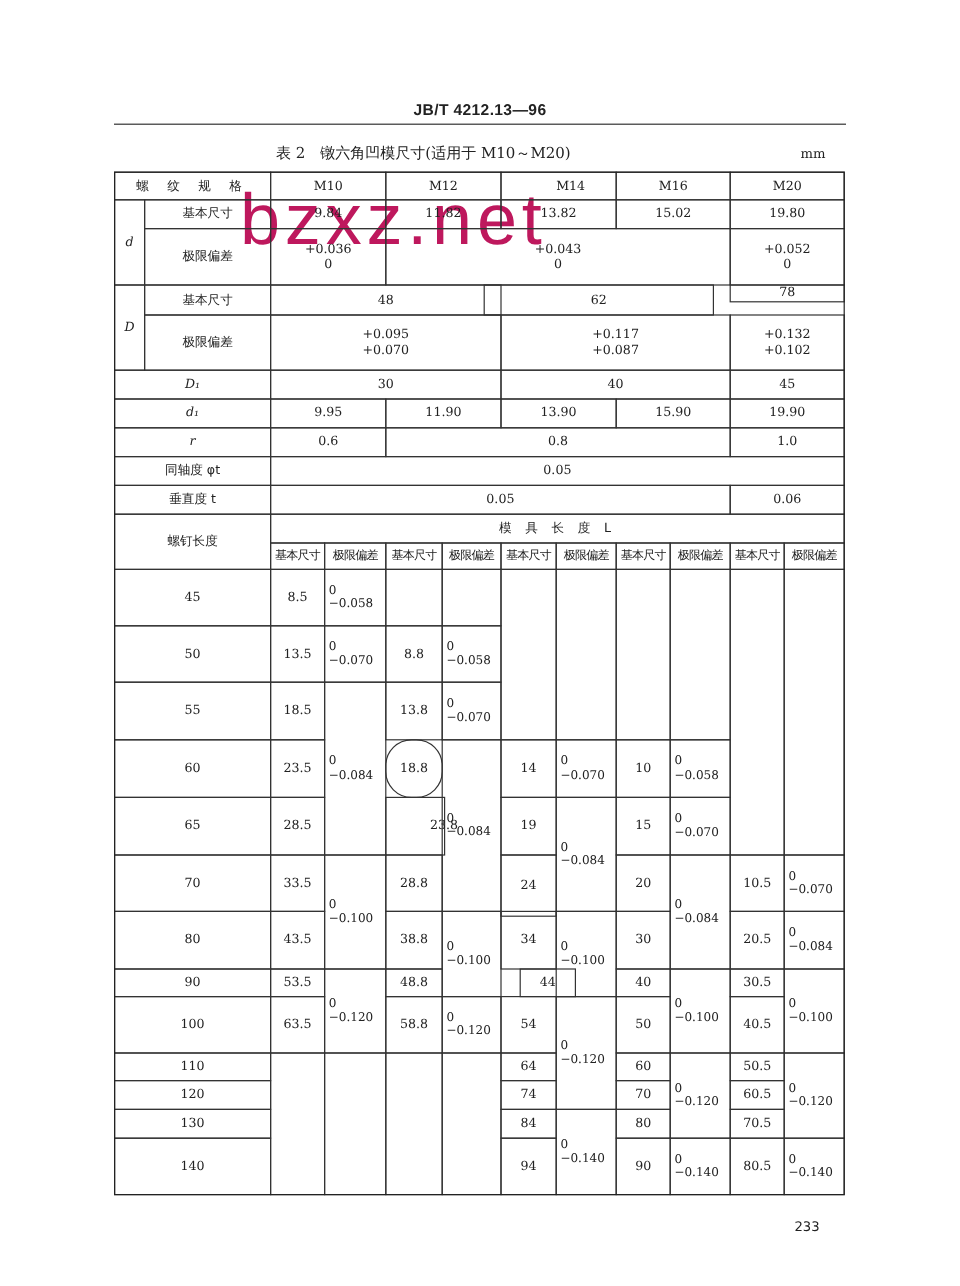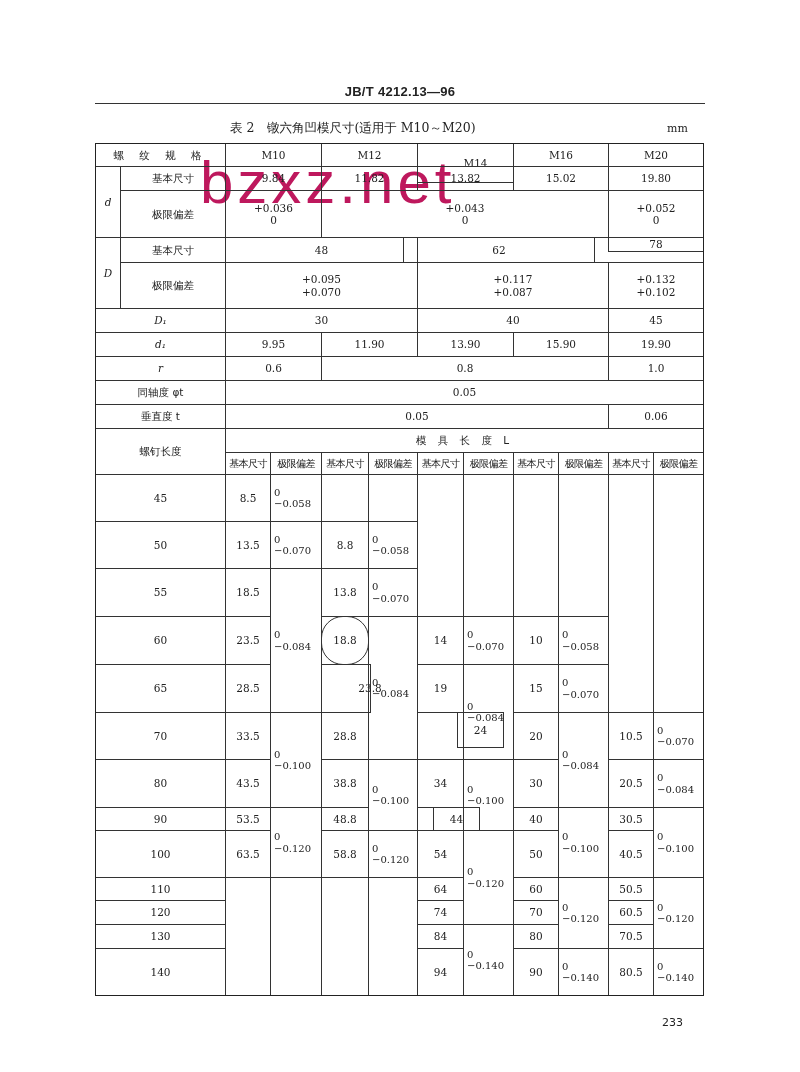--- a/index.html
+++ b/index.html
@@ -29,21 +29,21 @@
 <div class="hrule"></div>
 <div class="caption">表 2　镦六角凹模尺寸(适用于 M10～M20)</div>
 <div class="unit">mm</div>
 <div class="watermark">bzxz.net</div>
 
 <div>
 
   <div class="cell lbl" style="left:95px;top:143px;width:131px;height:24px;letter-spacing:6px;">螺 纹 规 格</div>
   <div class="cell" style="left:225px;top:143px;width:97px;height:24px;">M10</div>
   <div class="cell" style="left:321px;top:143px;width:97px;height:24px;">M12</div>
-  <div class="cell" style="left:417px;top:143px;width:97px;height:40px;padding-left:20px;">M14</div>
+  <div class="cell" style="left:417px;top:143px;width:97px;height:24px;padding-left:20px;">M14</div>
   <div class="cell" style="left:513px;top:143px;width:96px;height:24px;">M16</div>
   <div class="cell" style="left:608px;top:143px;width:96px;height:24px;">M20</div>
 
   <div class="cell it" style="left:95px;top:166px;width:26px;height:72px;">d</div>
   <div class="cell lbl" style="left:120px;top:166px;width:106px;height:25px;">基本尺寸</div>
   <div class="cell" style="left:225px;top:166px;width:97px;height:25px;">9.84</div>
   <div class="cell" style="left:321px;top:166px;width:97px;height:25px;">11.82</div>
   <div class="cell" style="left:417px;top:166px;width:97px;height:25px;">13.82</div>
   <div class="cell" style="left:513px;top:166px;width:96px;height:25px;">15.02</div>
   <div class="cell" style="left:608px;top:166px;width:96px;height:25px;">19.80</div>
@@ -162,21 +162,21 @@
 −0.084</div>
   <div class="cell tol" style="left:368px;top:759px;width:50px;height:72px;">0
 −0.100</div>
   <div class="cell tol" style="left:368px;top:830px;width:50px;height:48px;">0
 −0.120</div>
   <div class="cell" style="left:368px;top:877px;width:50px;height:119px;"></div>
 
   <div class="cell" style="left:417px;top:474px;width:47px;height:143px;"></div>
   <div class="cell" style="left:417px;top:616px;width:47px;height:49px;">14</div>
   <div class="cell" style="left:417px;top:664px;width:47px;height:49px;">19</div>
-  <div class="cell" style="left:417px;top:712px;width:47px;height:36px;margin-left:40px;">24</div>
+  <div class="cell" style="left:417px;top:712px;width:47px;height:52px;">24</div>
   <div class="cell" style="left:417px;top:759px;width:47px;height:49px;">34</div>
   <div class="cell" style="left:417px;top:807px;width:47px;height:24px;margin-left:16px;">44</div>
   <div class="cell" style="left:417px;top:830px;width:47px;height:48px;">54</div>
   <div class="cell" style="left:417px;top:877px;width:47px;height:24px;">64</div>
   <div class="cell" style="left:417px;top:900px;width:47px;height:25px;">74</div>
   <div class="cell" style="left:417px;top:924px;width:47px;height:25px;">84</div>
   <div class="cell" style="left:417px;top:948px;width:47px;height:48px;">94</div>
 
   <div class="cell" style="left:463px;top:474px;width:51px;height:143px;"></div>
   <div class="cell tol" style="left:463px;top:616px;width:51px;height:49px;">0

